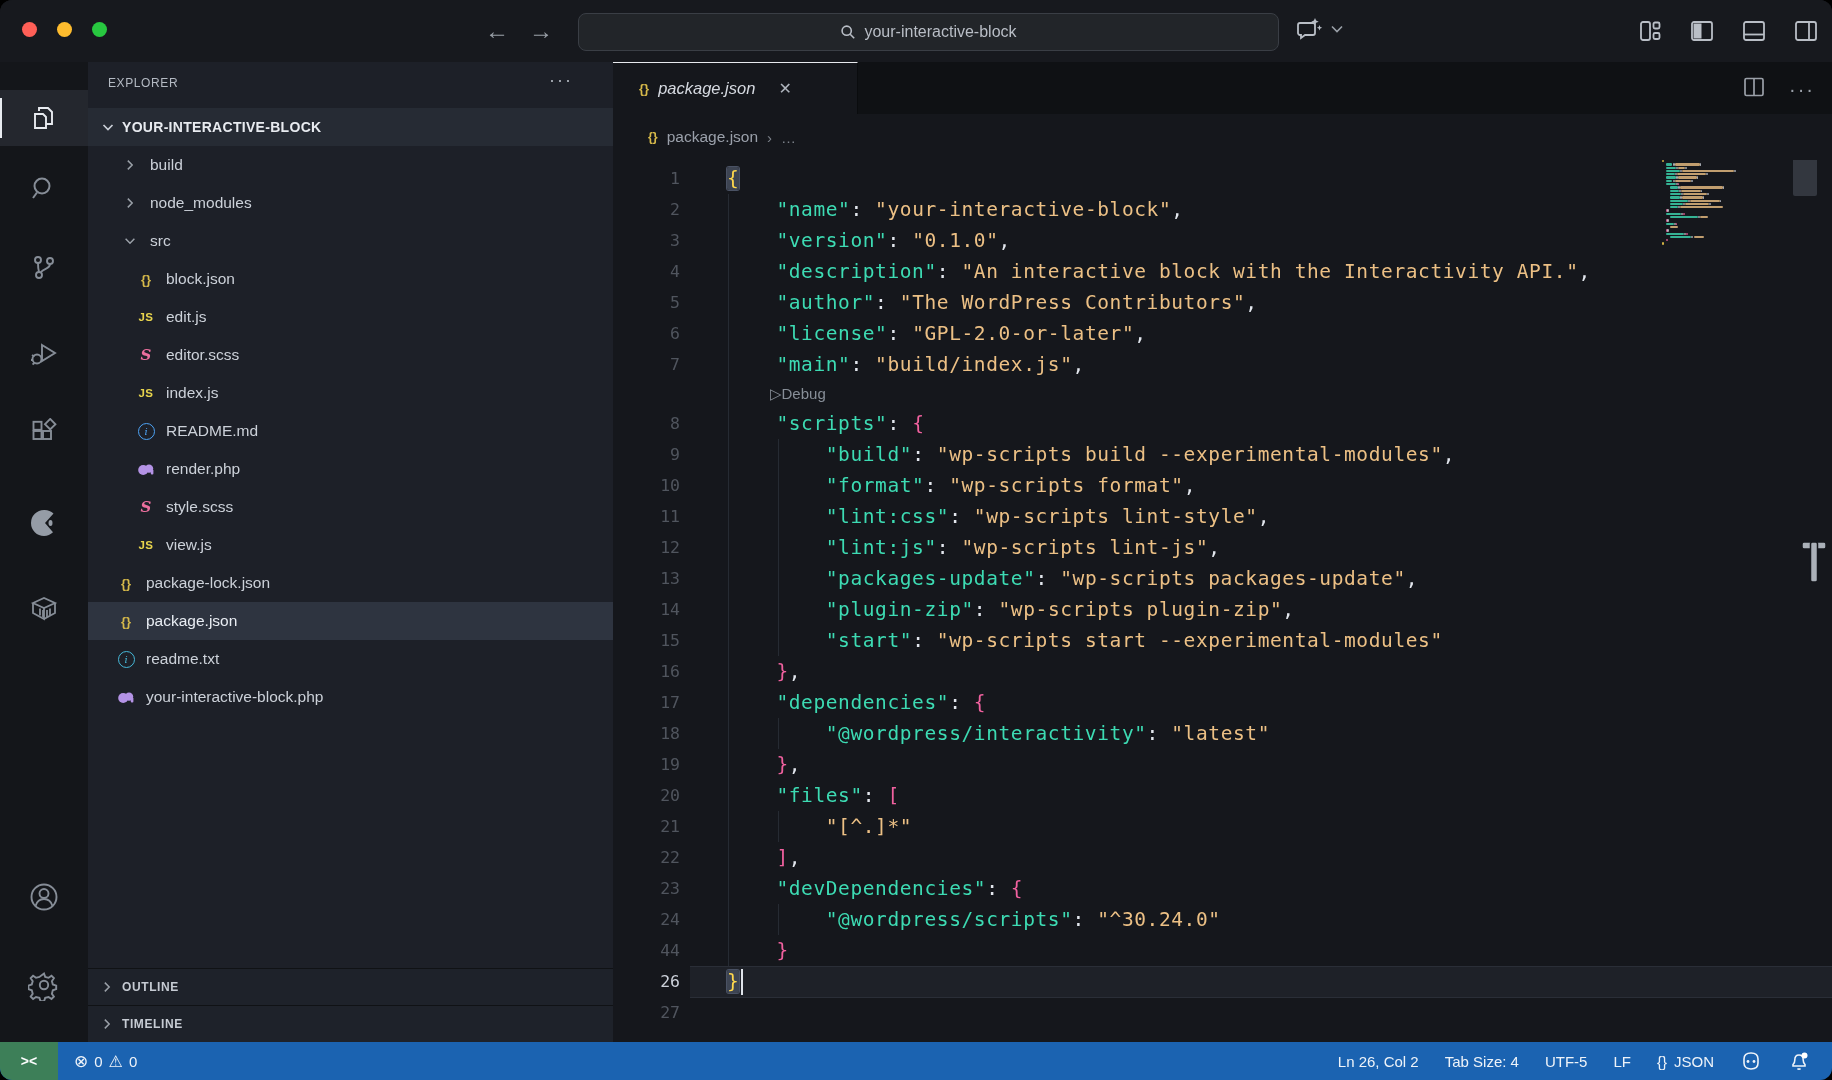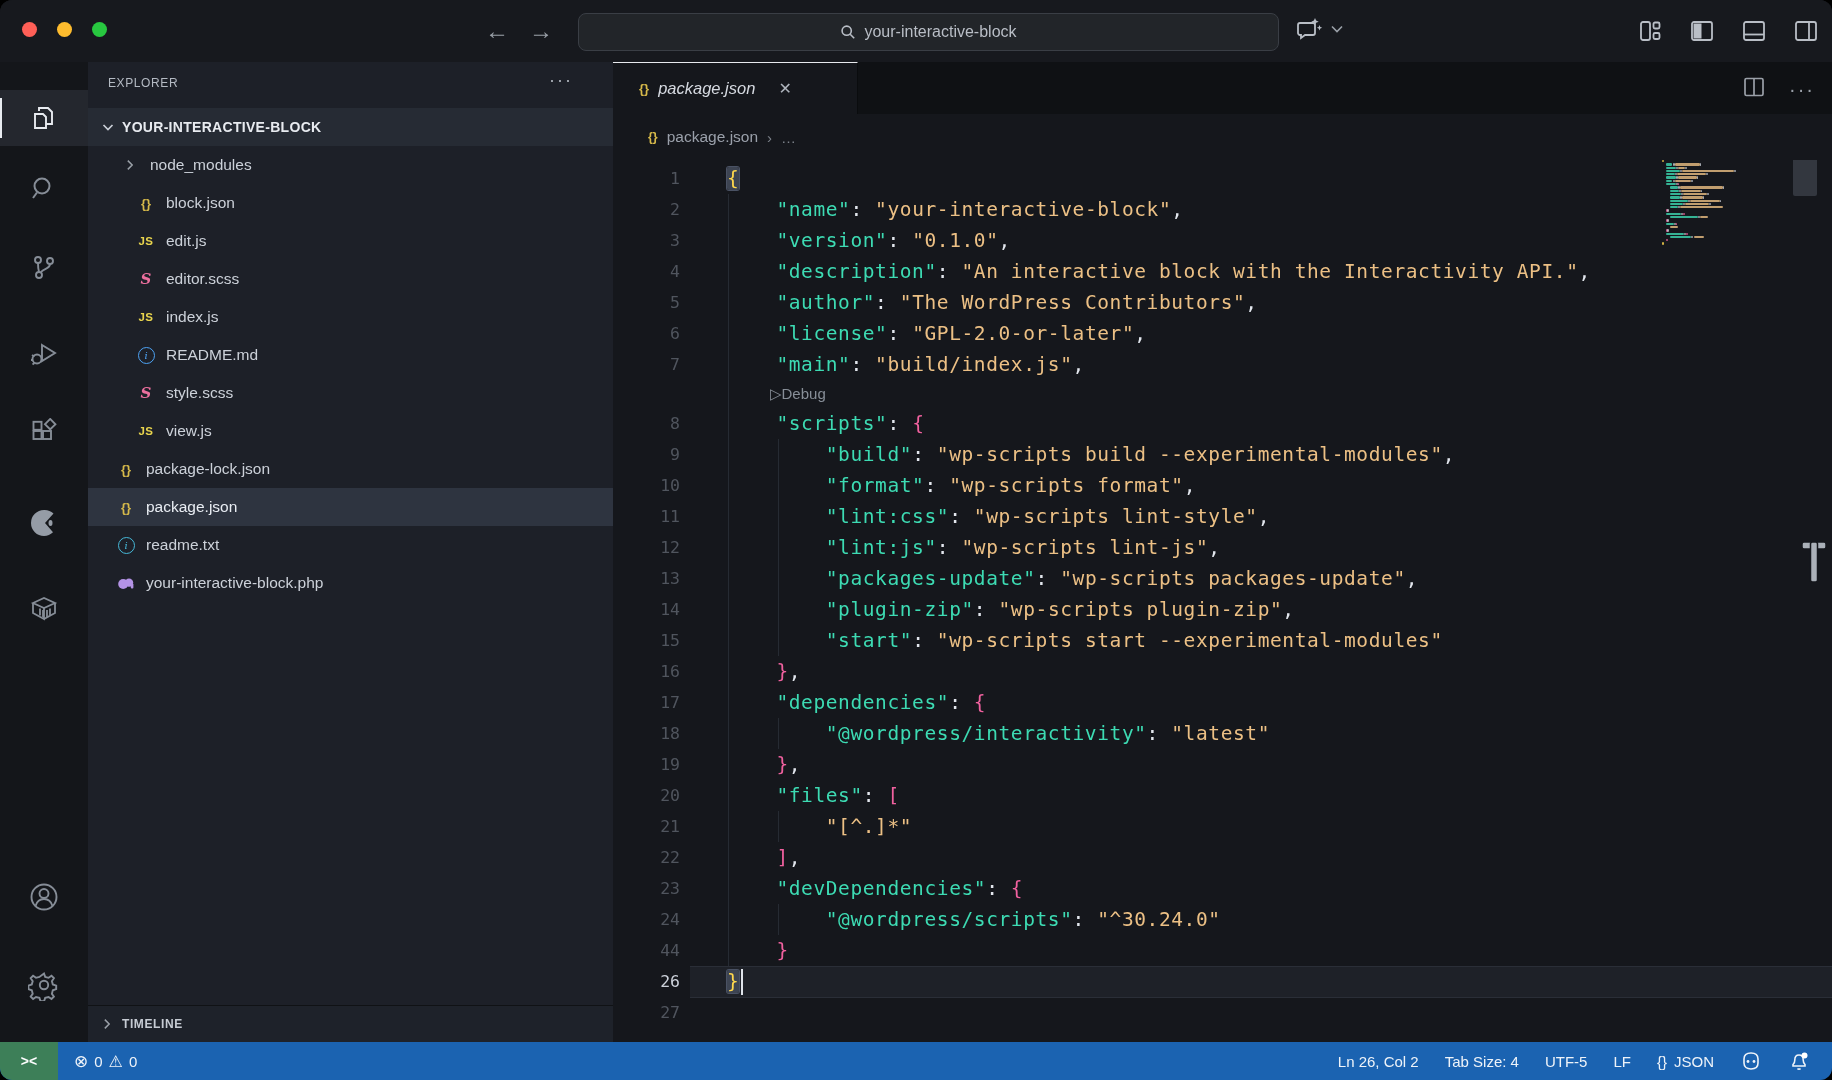--- a/index.html
+++ b/index.html
@@ -231,22 +231,38 @@
       </span>
       <span>YOUR-INTERACTIVE-BLOCK</span>
     </div>
     <div id="file-tree">
         <div class="frow" style="padding-left: 30px;">
           <span class="fic">
             <svg width="14" height="14" viewBox="0 0 16 16" fill="none" stroke="#9aa0a8" stroke-width="1.7">
               <path d="M5.5 3 l5 5 -5 5"></path>
             </svg>
           </span>
+          <span>build</span>
+        </div>
+        <div class="frow" style="padding-left: 30px;">
+          <span class="fic">
+            <svg width="14" height="14" viewBox="0 0 16 16" fill="none" stroke="#9aa0a8" stroke-width="1.7">
+              <path d="M5.5 3 l5 5 -5 5"></path>
+            </svg>
+          </span>
           <span>node_modules</span>
         </div>
+        <div class="frow" style="padding-left: 30px;">
+          <span class="fic">
+            <svg width="14" height="14" viewBox="0 0 16 16" fill="none" stroke="#9aa0a8" stroke-width="1.7">
+              <path d="M3 5.5 l5 5 5-5"></path>
+            </svg>
+          </span>
+          <span>src</span>
+        </div>
         <div class="frow" style="padding-left: 46px;">
           <span class="fic">
             <span class="glyph-json">{}</span>
           </span>
           <span>block.json</span>
         </div>
         <div class="frow" style="padding-left: 46px;">
           <span class="fic">
             <span class="glyph-js">JS</span>
           </span>
@@ -264,63 +280,83 @@
           </span>
           <span>index.js</span>
         </div>
         <div class="frow" style="padding-left: 46px;">
           <span class="fic">
             <span class="circle-i" style="color:#4da3f5;">i</span>
           </span>
           <span>README.md</span>
         </div>
         <div class="frow" style="padding-left: 46px;">
-          <span class="fic">
-            <span class="glyph-scss">S</span>
-          </span>
-          <span>style.scss</span>
-        </div>
-        <div class="frow" style="padding-left: 46px;">
-          <span class="fic">
-            <span class="glyph-js">JS</span>
-          </span>
-          <span>view.js</span>
-        </div>
-        <div class="frow" style="padding-left: 26px;">
-          <span class="fic">
-            <span class="glyph-json">{}</span>
-          </span>
-          <span>package-lock.json</span>
-        </div>
-        <div class="frow selected" style="padding-left: 26px;">
-          <span class="fic">
-            <span class="glyph-json">{}</span>
-          </span>
-          <span>package.json</span>
-        </div>
-        <div class="frow" style="padding-left: 26px;">
-          <span class="fic">
-            <span class="circle-i" style="color:#46b8d8;">i</span>
-          </span>
-          <span>readme.txt</span>
-        </div>
-        <div class="frow" style="padding-left: 26px;">
           <span class="fic">
             <svg width="18" height="14" viewBox="0 0 18 14">
               <g fill="#b493e6">
                 <circle cx="6.2" cy="8" r="5"></circle>
                 <circle cx="12" cy="6.6" r="4.2"></circle>
                 <rect x="13.8" y="7.5" width="2.6" height="5" rx="1"></rect>
               </g>
             </svg>
           </span>
+          <span>render.php</span>
+        </div>
+        <div class="frow" style="padding-left: 46px;">
+          <span class="fic">
+            <span class="glyph-scss">S</span>
+          </span>
+          <span>style.scss</span>
+        </div>
+        <div class="frow" style="padding-left: 46px;">
+          <span class="fic">
+            <span class="glyph-js">JS</span>
+          </span>
+          <span>view.js</span>
+        </div>
+        <div class="frow" style="padding-left: 26px;">
+          <span class="fic">
+            <span class="glyph-json">{}</span>
+          </span>
+          <span>package-lock.json</span>
+        </div>
+        <div class="frow selected" style="padding-left: 26px;">
+          <span class="fic">
+            <span class="glyph-json">{}</span>
+          </span>
+          <span>package.json</span>
+        </div>
+        <div class="frow" style="padding-left: 26px;">
+          <span class="fic">
+            <span class="circle-i" style="color:#46b8d8;">i</span>
+          </span>
+          <span>readme.txt</span>
+        </div>
+        <div class="frow" style="padding-left: 26px;">
+          <span class="fic">
+            <svg width="18" height="14" viewBox="0 0 18 14">
+              <g fill="#b493e6">
+                <circle cx="6.2" cy="8" r="5"></circle>
+                <circle cx="12" cy="6.6" r="4.2"></circle>
+                <rect x="13.8" y="7.5" width="2.6" height="5" rx="1"></rect>
+              </g>
+            </svg>
+          </span>
           <span>your-interactive-block.php</span>
         </div>
       </div>
     <div id="sb-sections">
+        <div class="sb-sec">
+          <span class="chev">
+            <svg width="14" height="14" viewBox="0 0 16 16" fill="none" stroke="#9aa0a8" stroke-width="1.7">
+              <path d="M5.5 3 l5 5 -5 5"></path>
+            </svg>
+          </span>
+          <span>OUTLINE</span>
+        </div>
         <div class="sb-sec">
           <span class="chev">
             <svg width="14" height="14" viewBox="0 0 16 16" fill="none" stroke="#9aa0a8" stroke-width="1.7">
               <path d="M5.5 3 l5 5 -5 5"></path>
             </svg>
           </span>
           <span>TIMELINE</span>
         </div>
       </div>
   </div>

